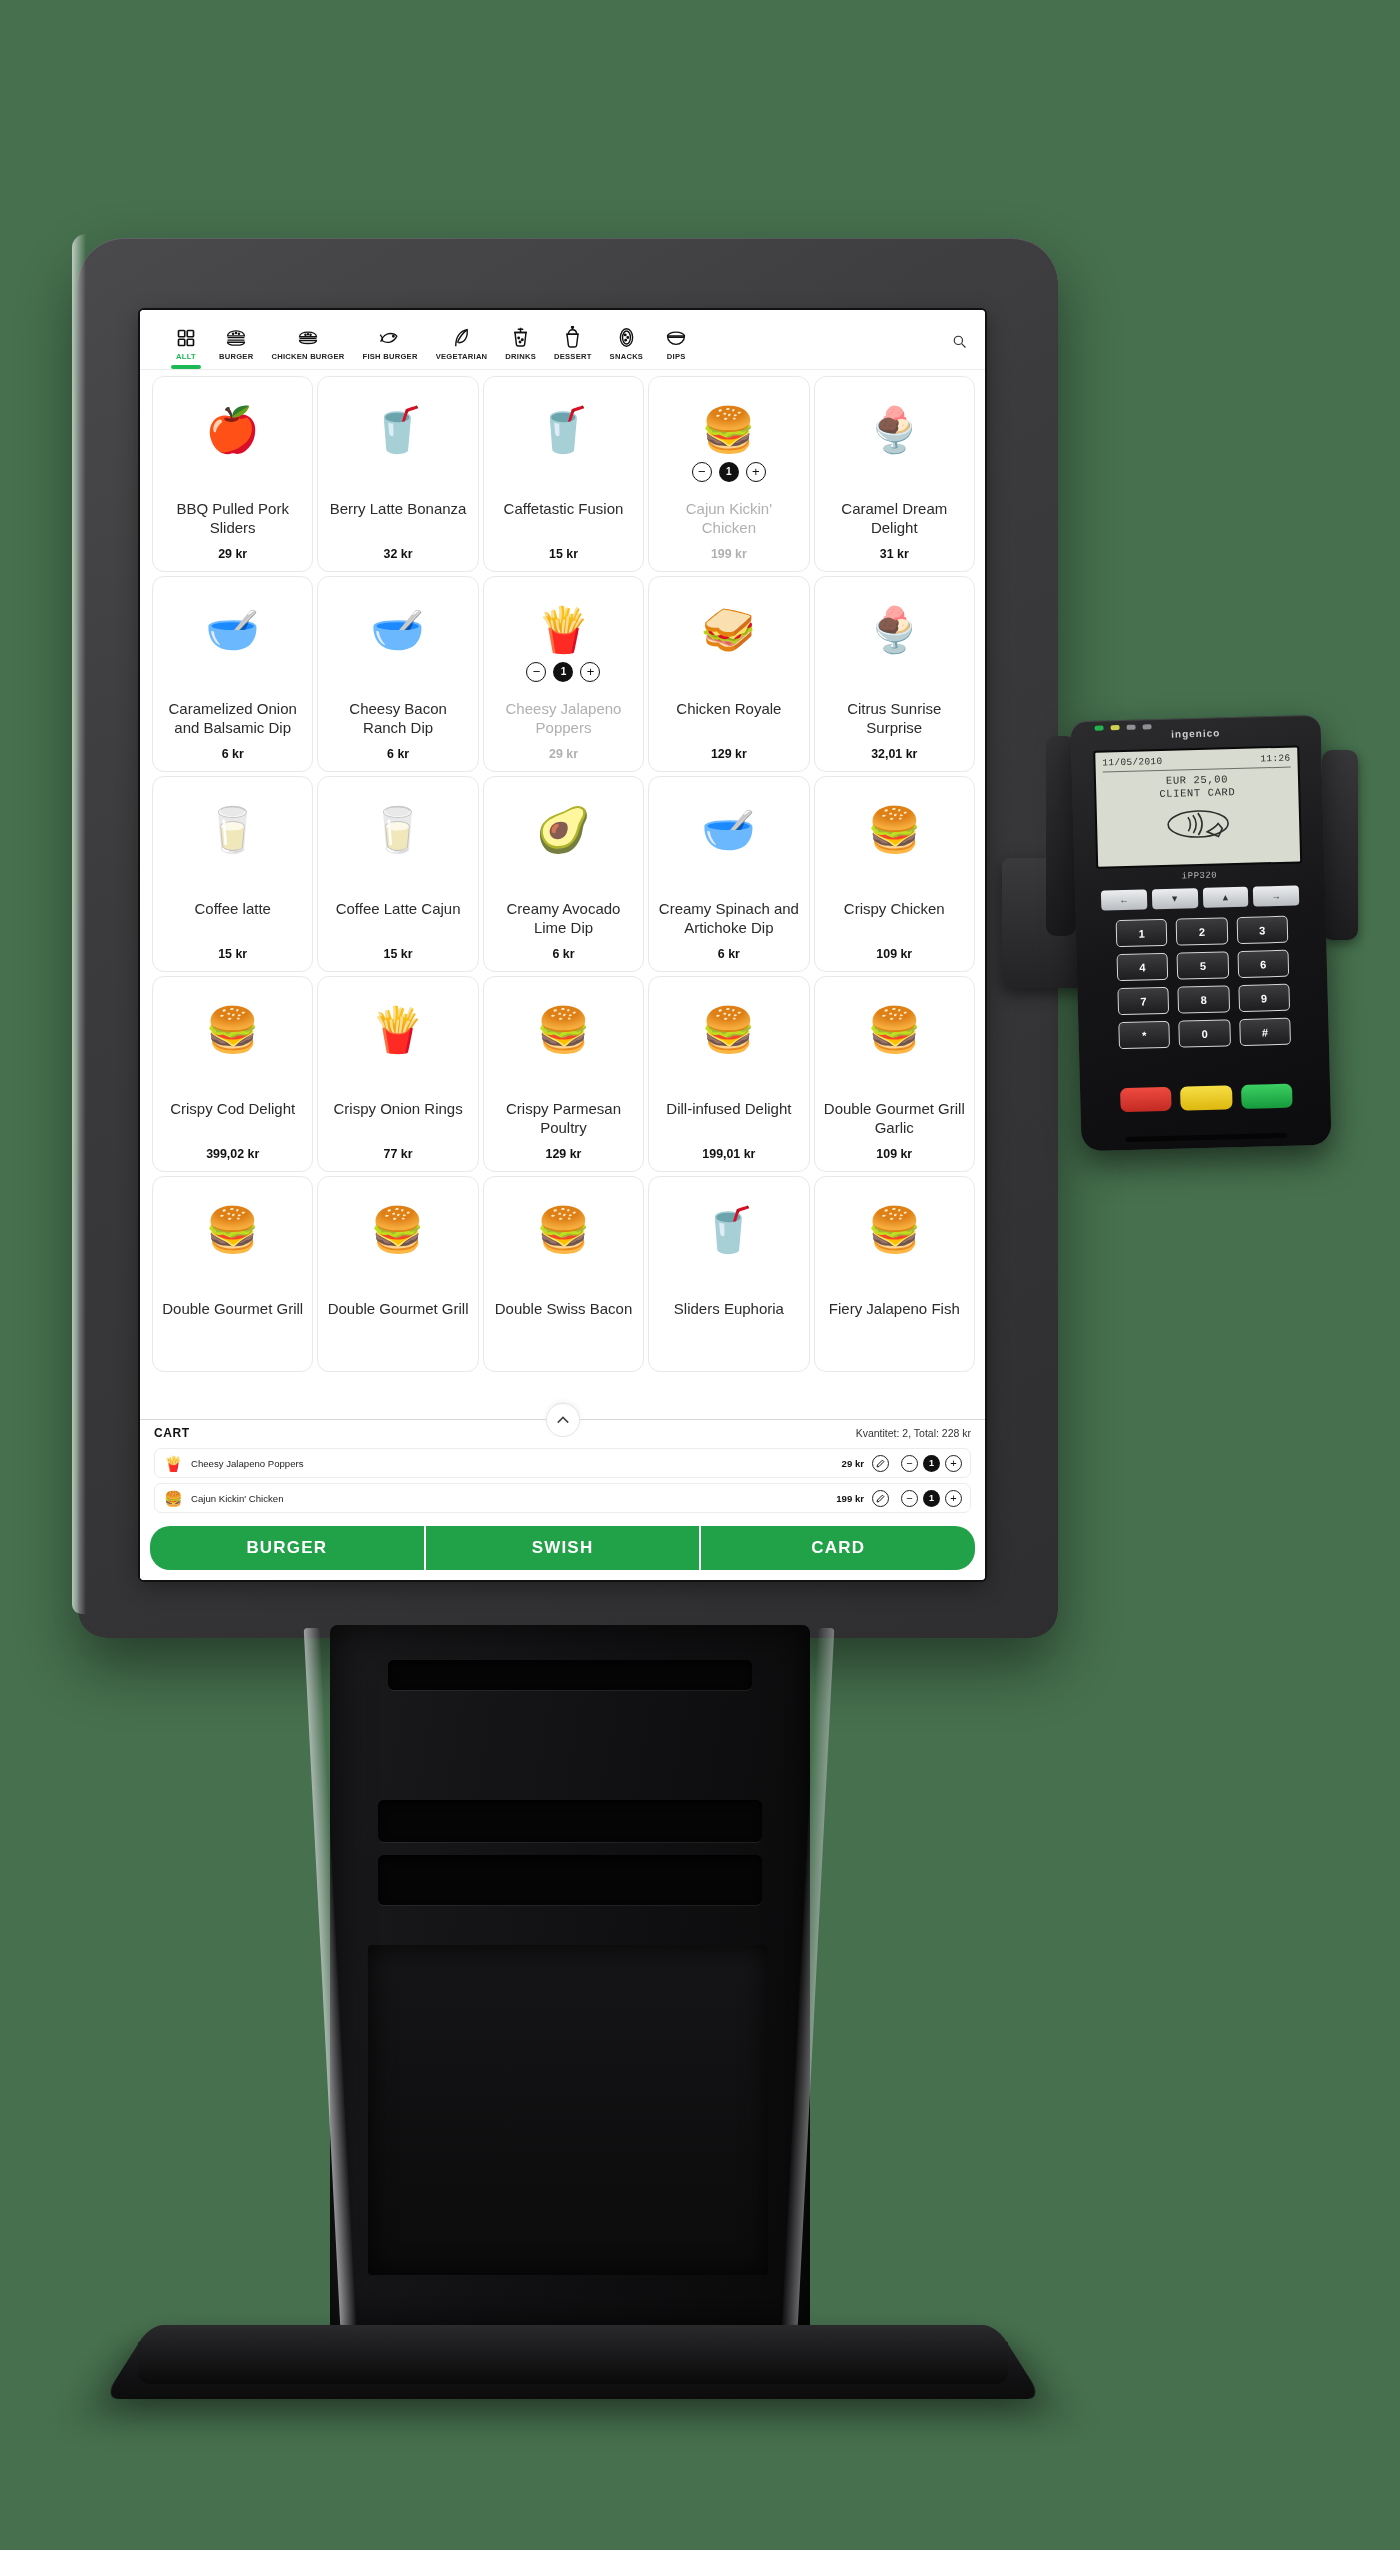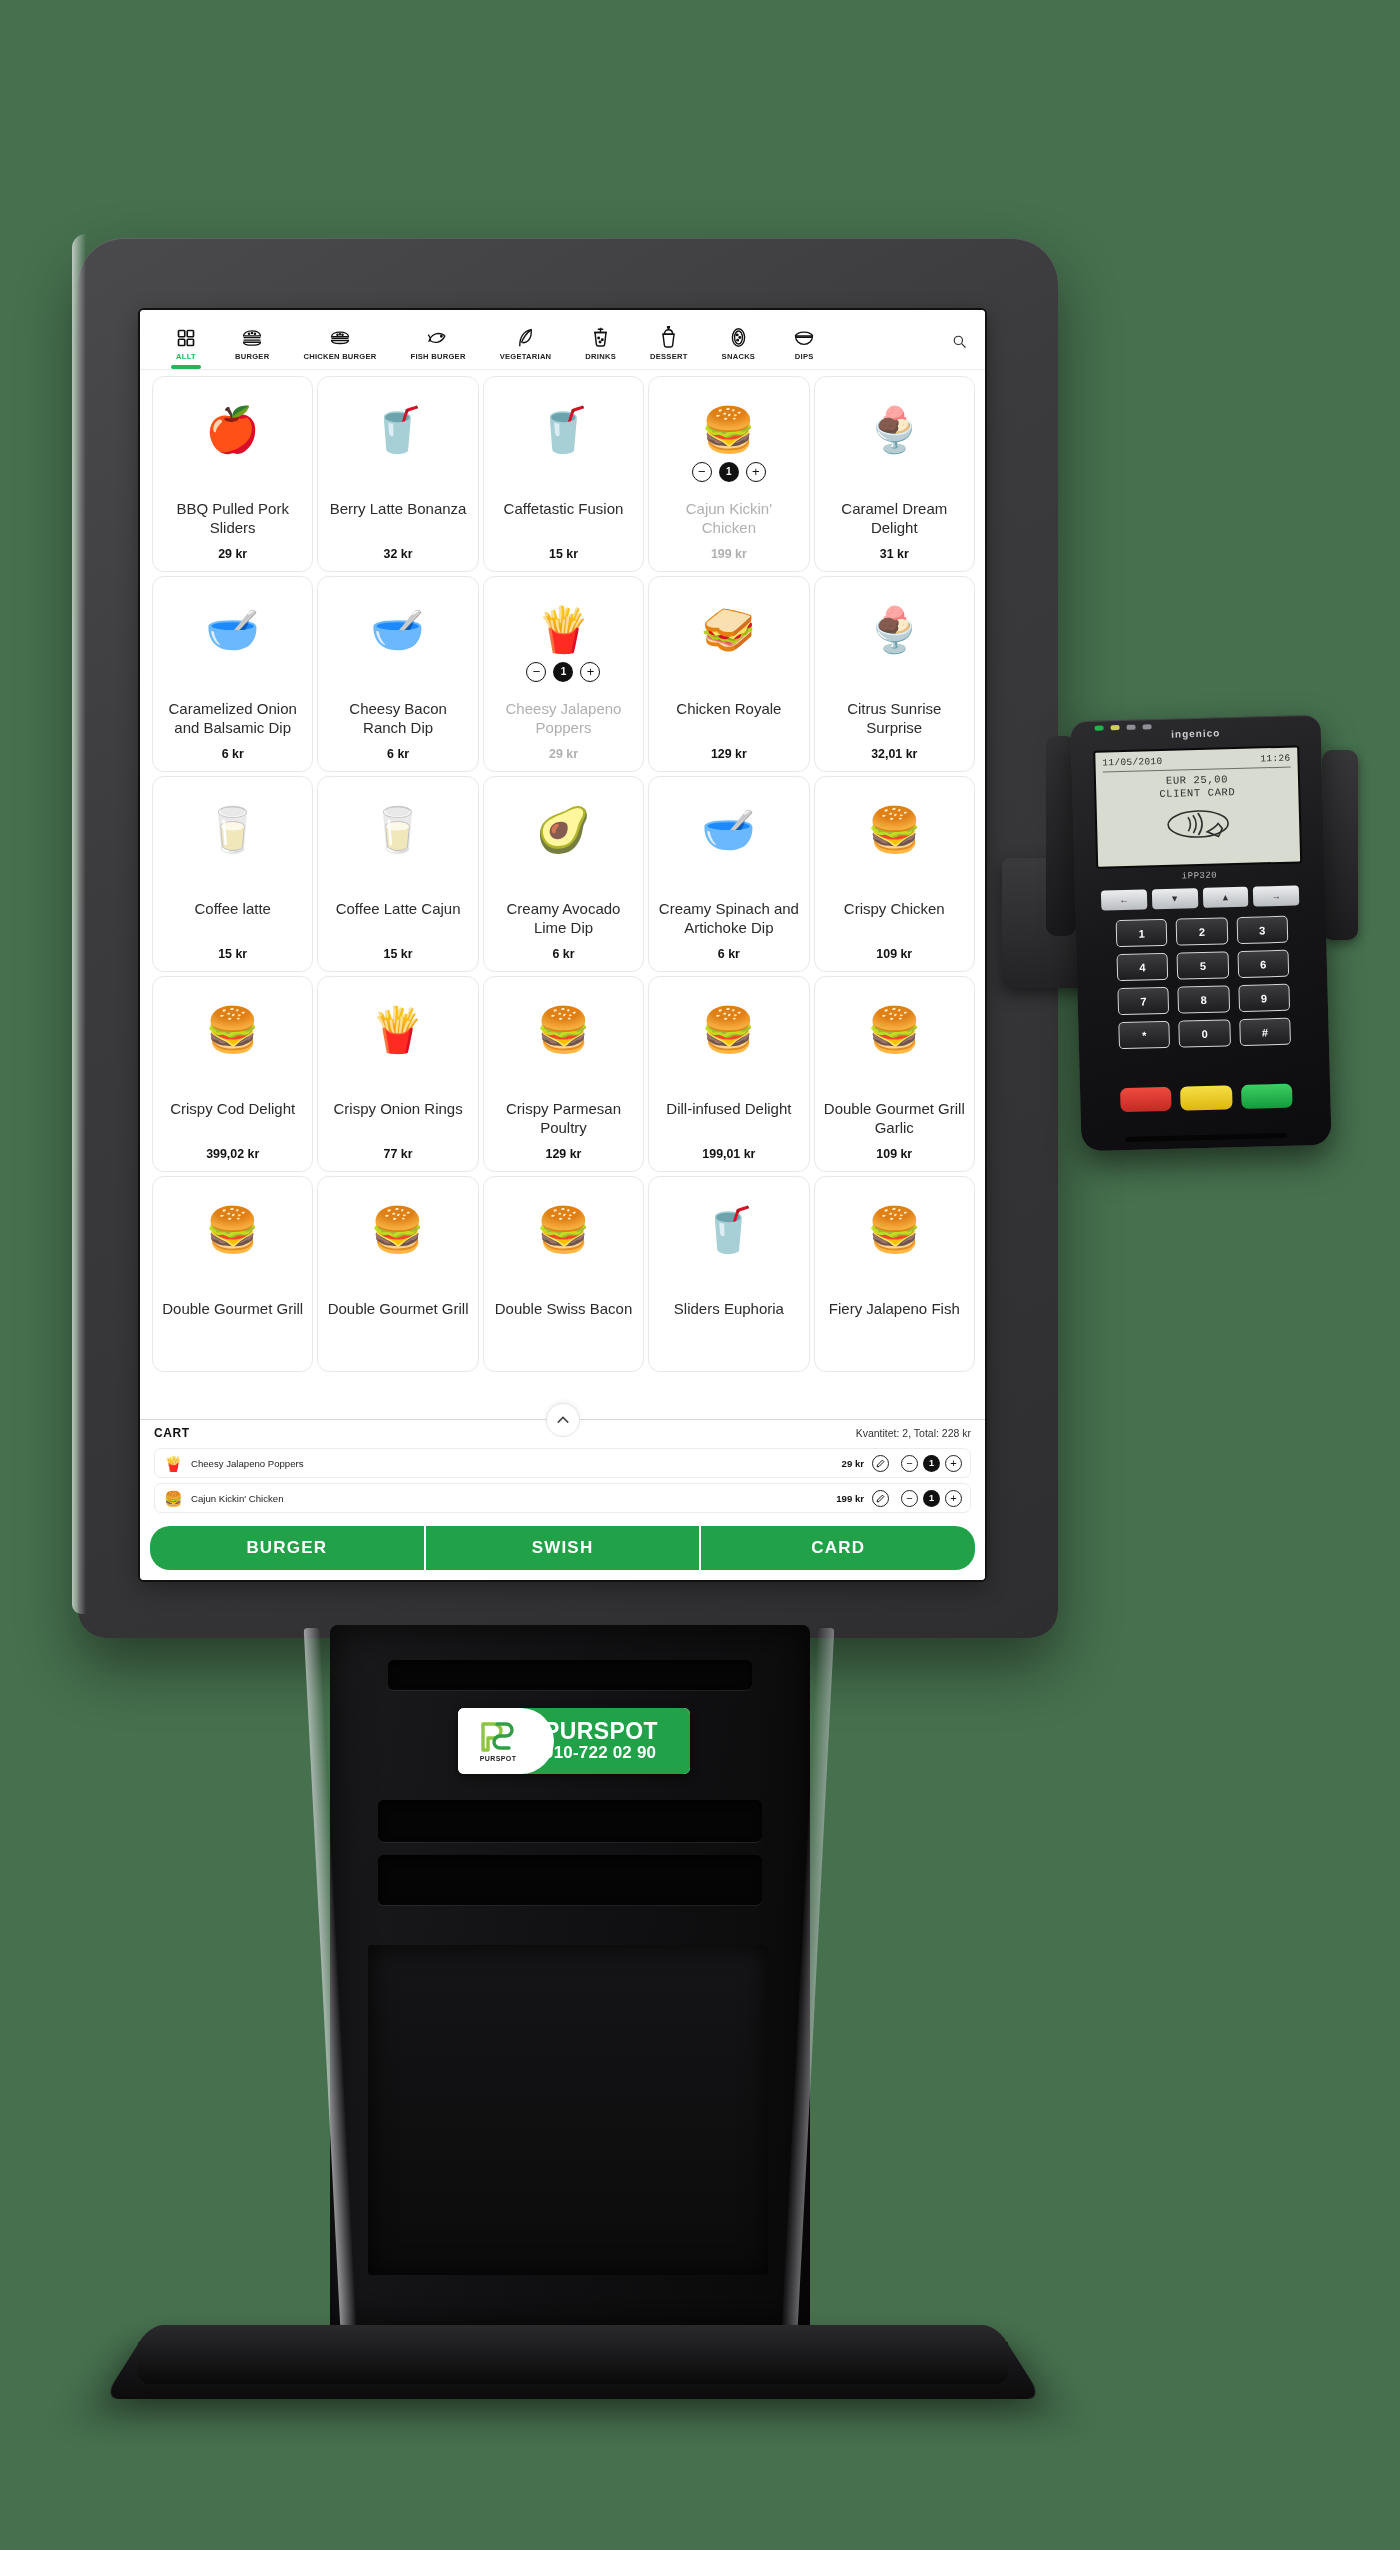--- a/index.html
+++ b/index.html
@@ -87,21 +87,21 @@
     background: #fff; border-radius: 4px; overflow: hidden;
     box-shadow: 0 0 0 2px #111, 0 6px 22px rgba(0,0,0,.4);
     display: flex; flex-direction: column;
   }
 
   
   .navbar{
     flex: 0 0 auto; background:#fff; display:flex; align-items:flex-end;
     padding: 12px 18px 0 22px; position:relative; border-bottom:1px solid #ececec;
   }
-  .nav-items{display:flex; align-items:flex-end; gap:16px;}
+  .nav-items{display:flex; align-items:flex-end; gap:0;}
   .nav-item{
     display:flex; flex-direction:column; align-items:center; justify-content:flex-end;
     padding: 0 9px 0; min-width:46px; cursor:pointer; position:relative;
   }
   .nav-icon{height:26px;display:flex;align-items:flex-end;justify-content:center;}
   .nav-icon svg{display:block;}
   .nav-label{
     font-size:7.6px; font-weight:700; letter-spacing:.25px; color:#222;
     margin-top:4px; white-space:nowrap; text-transform:uppercase;
   }
@@ -656,35 +656,20 @@
   </div>
 
   <div class="kiosk-neck"></div>
   <div class="kiosk-neck-edgeL"></div>
   <div class="kiosk-neck-edgeR"></div>
   <div class="neck-slot" style="left:388px;top:1660px;width:364px;height:30px;"></div>
   <div class="neck-slot" style="left:378px;top:1800px;width:384px;height:42px;"></div>
   <div class="neck-slot" style="left:378px;top:1855px;width:384px;height:50px;"></div>
   <div class="neck-panel"></div>
 
-  <div class="brand-plate">
-    <div class="bp-green"></div>
-    <div class="bp-white-arc"></div>
-    <div class="bp-logo">
-      <svg width="42" height="34" viewBox="0 0 42 34" fill="none">
-        <path d="M6 4h11a7 7 0 0 1 0 14H11v12H6z" stroke="#8cc63f" stroke-width="3.4" stroke-linejoin="round"></path>
-        <path d="M20 4h9a6 6 0 0 1 0 12h-6a6 6 0 0 0 0 12h9" stroke="#2f9e44" stroke-width="3.4" stroke-linecap="round" stroke-linejoin="round"></path>
-      </svg>
-      <div class="bp-logo-text">PURSPOT</div>
-    </div>
-    <div class="bp-text">
-      <div class="bp-name">PURSPOT</div>
-      <div class="bp-phone">010-722 02 90</div>
-    </div>
-  </div>
 
   <div class="kiosk-base"></div>
   <div class="kiosk-base-front"></div>
 
   <div class="terminal">
     <div class="term-arm"></div>
     <div class="term-bracket-l"></div>
     <div class="term-bracket-r"></div>
     <div class="term-body">
       <div class="term-lights">

